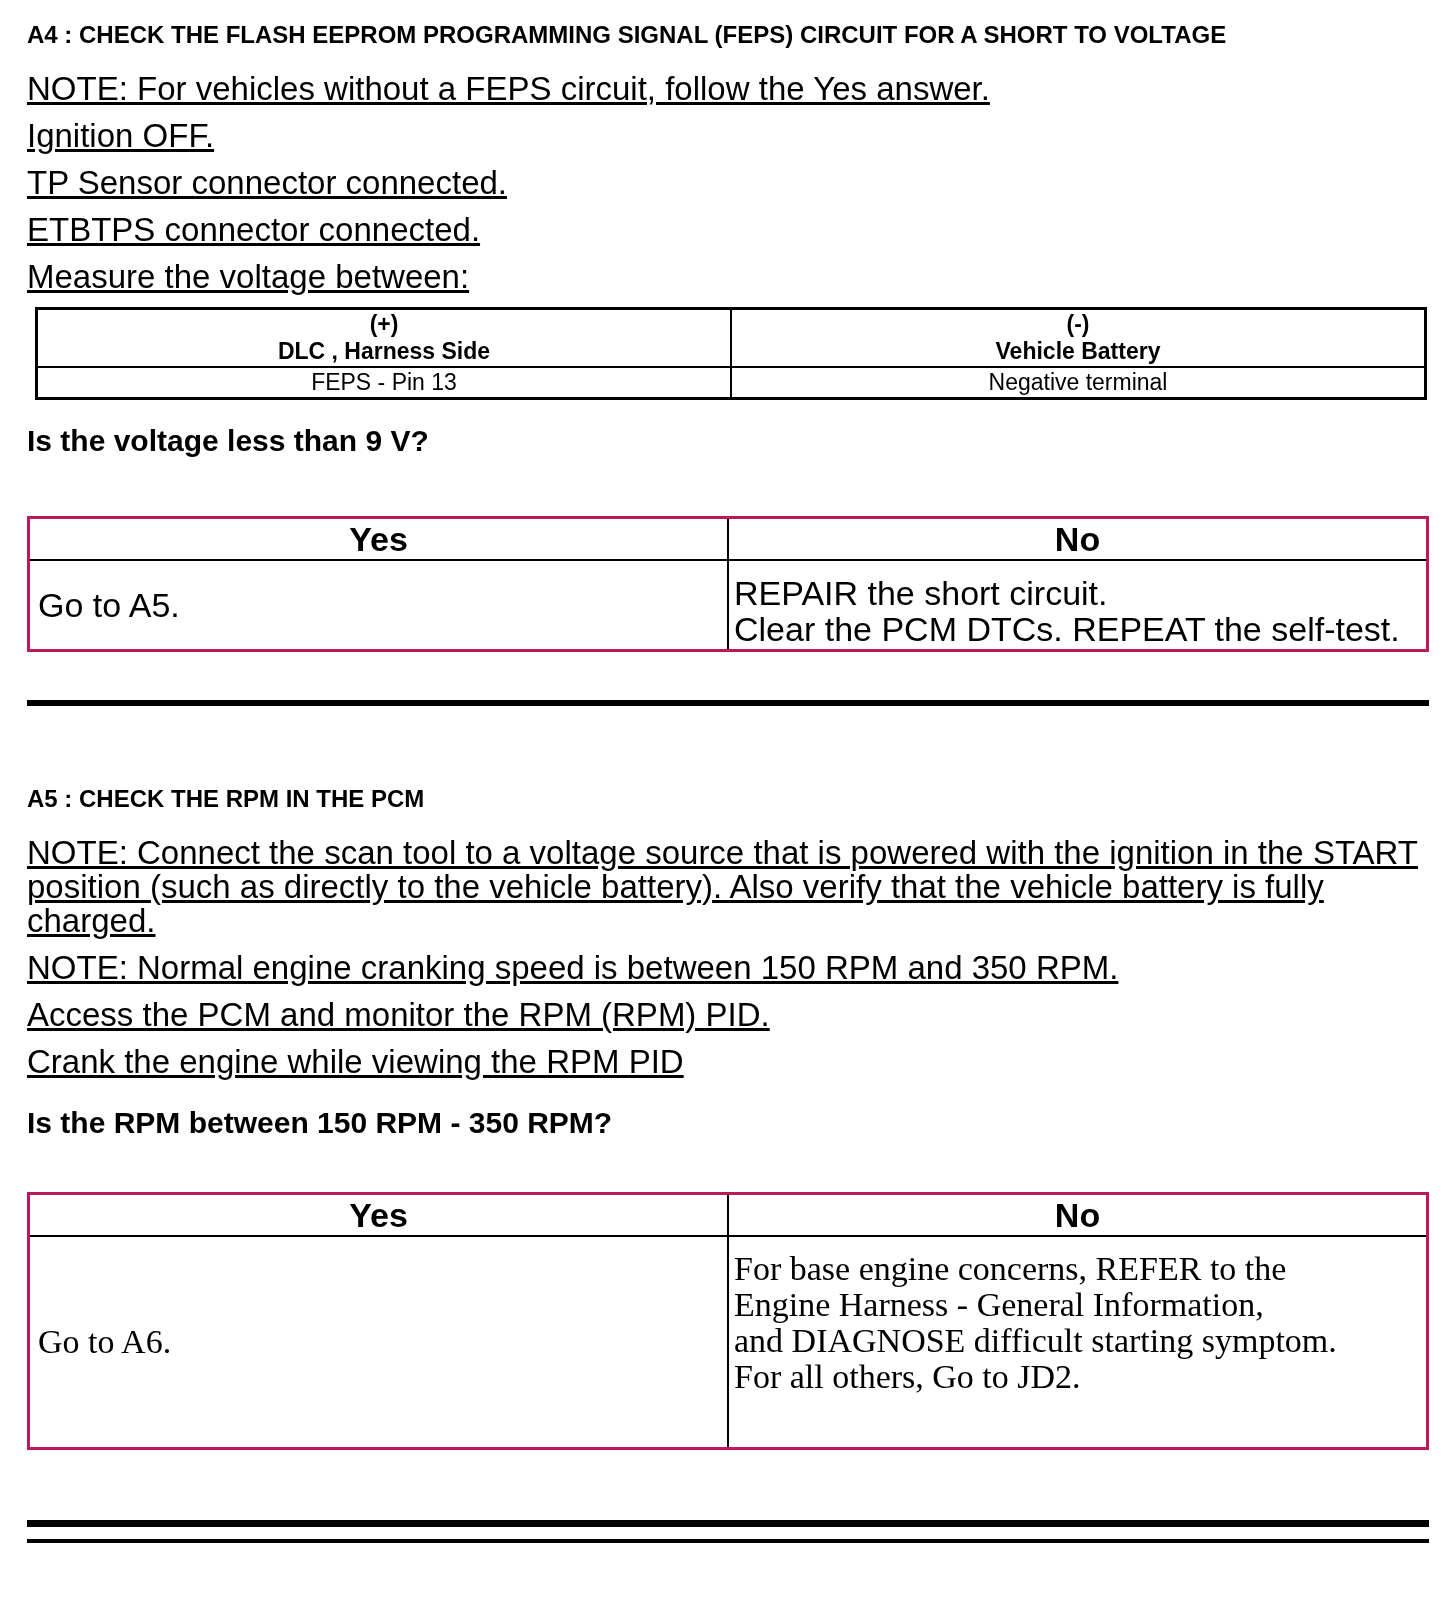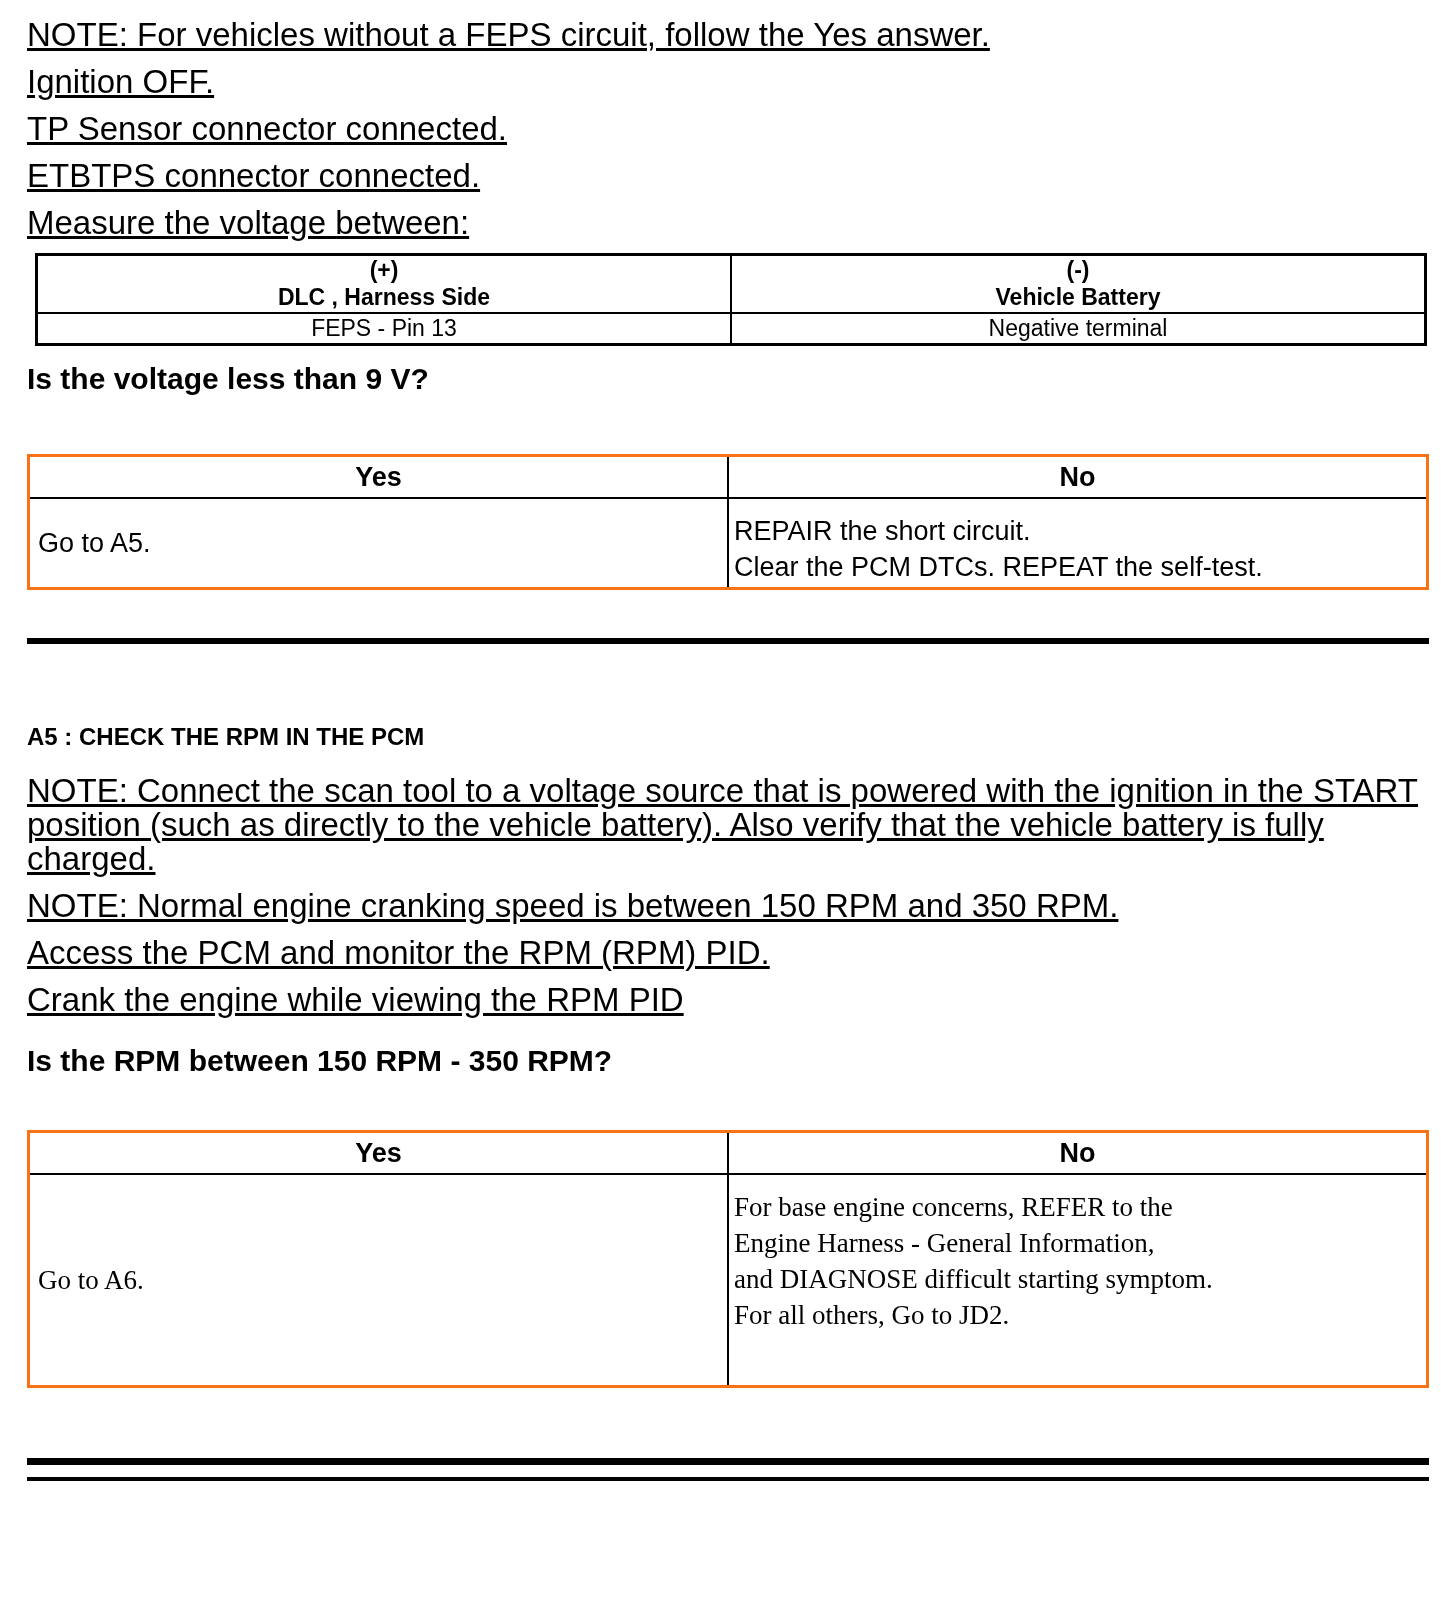--- a/index.html
+++ b/index.html
@@ -49,29 +49,29 @@
     text-align: center;
     padding: 1px 4px;
   }
   table.measure th { font-weight: bold; }
   table.measure .col-half { width: 50%; }
 
   .question {
     font-size: 30px;
     font-weight: bold;
     line-height: 34px;
-    margin-top: 16px;
+    margin-top: 24px;
   }
 
   
   table.decision {
     border-collapse: collapse;
     width: 100%;
-    border: 3px solid #f97316;
-    font-size: 27px;
+    border: 3px solid #be185d;
+    font-size: 34px;
     line-height: 36px;
   }
   table.decision th, table.decision td {
     border: 2px solid #000;
   }
   table.decision th {
     font-weight: bold;
     text-align: center;
     padding: 2px 4px;
   }
@@ -115,20 +115,21 @@
   .section-a5 .section-heading { margin-top: 76px; }
   .question-a5 { margin-top: 27px; }
 </style>
 </head>
 <body>
 
 <div class="page">
 
   <section class="section-a4">
 
+    <h2 class="section-heading">A4 : CHECK THE FLASH EEPROM PROGRAMMING SIGNAL (FEPS) CIRCUIT FOR A SHORT TO VOLTAGE</h2>
 
     <p class="step">NOTE: For vehicles without a FEPS circuit, follow the Yes answer.</p>
     <p class="step">Ignition OFF.</p>
     <p class="step">TP Sensor connector connected.</p>
     <p class="step">ETBTPS connector connected.</p>
     <p class="step">Measure the voltage between:</p>
 
     <table class="measure">
       <tbody>
         <tr>

